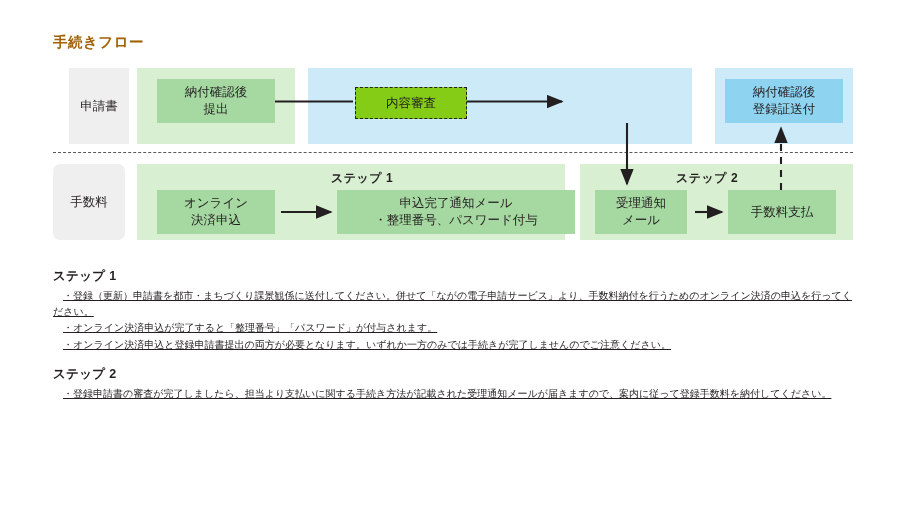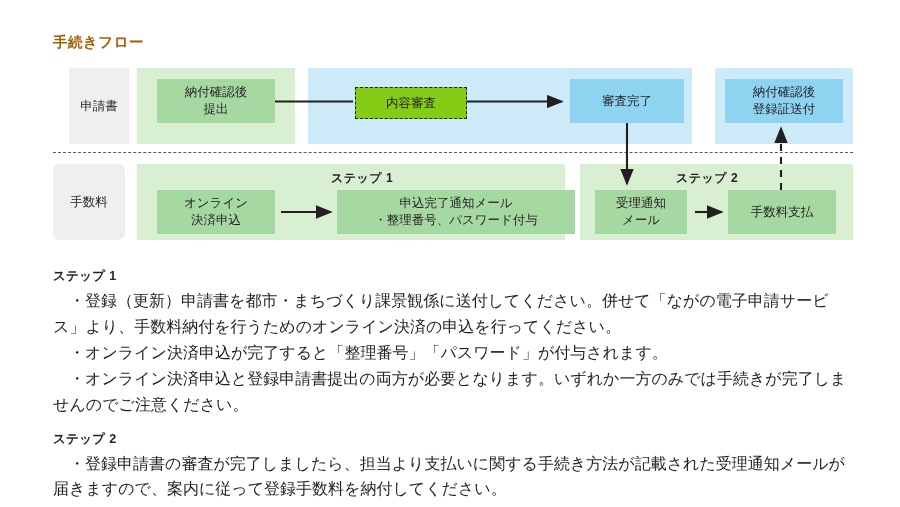--- a/index.html
+++ b/index.html
@@ -62,23 +62,24 @@
   svg.arrows{position:absolute;left:0;top:0;width:900px;height:255px;overflow:visible;}
 
   
   .body-text{position:absolute;left:53px;top:268px;width:805px;}
   .sec-head{
     font-size:12.5px;font-weight:bold;color:#231f20;
     margin:0 0 3px 0;letter-spacing:.3px;
   }
   .sec-block{margin-bottom:13px;}
   .para{
-    font-size:16px;line-height:1.62;color:#231f20;
+    font-size:10px;line-height:1.62;color:#231f20;
     margin:0;text-indent:1em;
     letter-spacing:0px;
+    text-decoration:underline;
   }
 </style>
 </head>
 <body>
 
 <div id="page">
 
   <div class="page-title">手続きフロー</div>
 
   <div class="flow">
@@ -93,23 +94,20 @@
 
     <div class="node green" style="left:157px;top:79px;width:118px;height:44px;">
       <span class="txt">納付確認後
 提出</span>
     </div>
 
     <div class="node dashed" style="left:355px;top:87px;width:112px;height:32px;">
       <span class="txt">内容審査</span>
     </div>
 
-    <div class="node blue" style="left:570px;top:79px;width:114px;height:44px;">
-      <span class="txt">審査完了</span>
-    </div>
 
     <div class="node blue" style="left:725px;top:79px;width:118px;height:44px;">
       <span class="txt">納付確認後
 登録証送付</span>
     </div>
 
     <div class="divider"></div>
 
     <div class="band gray side-label" style="left:53px;top:164px;width:72px;height:76px;border-radius:7px;">手数料</div>
 

